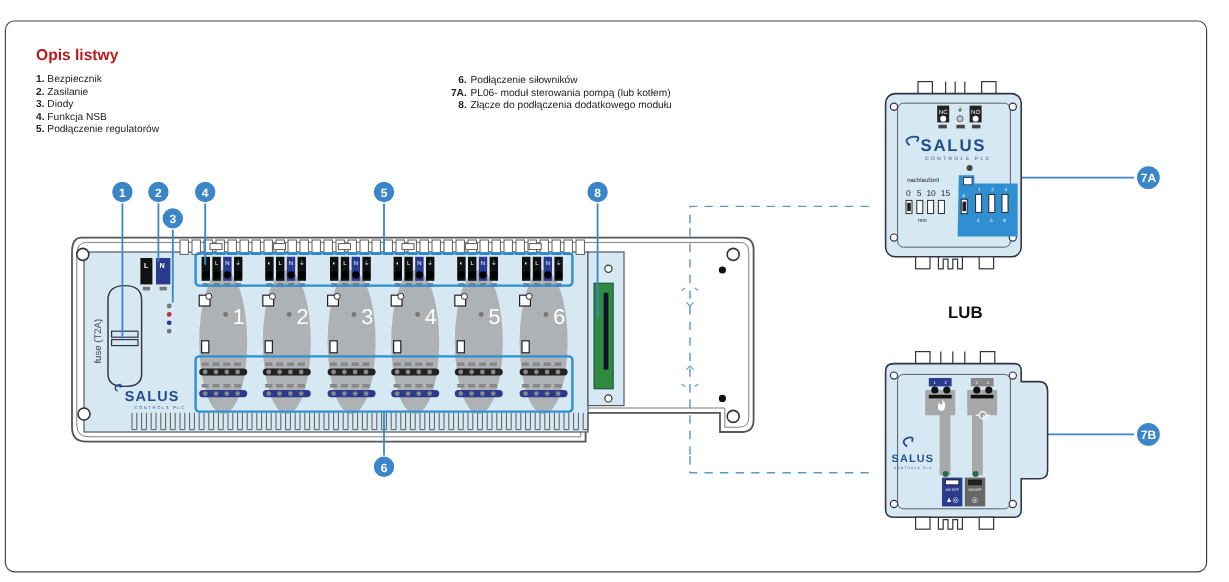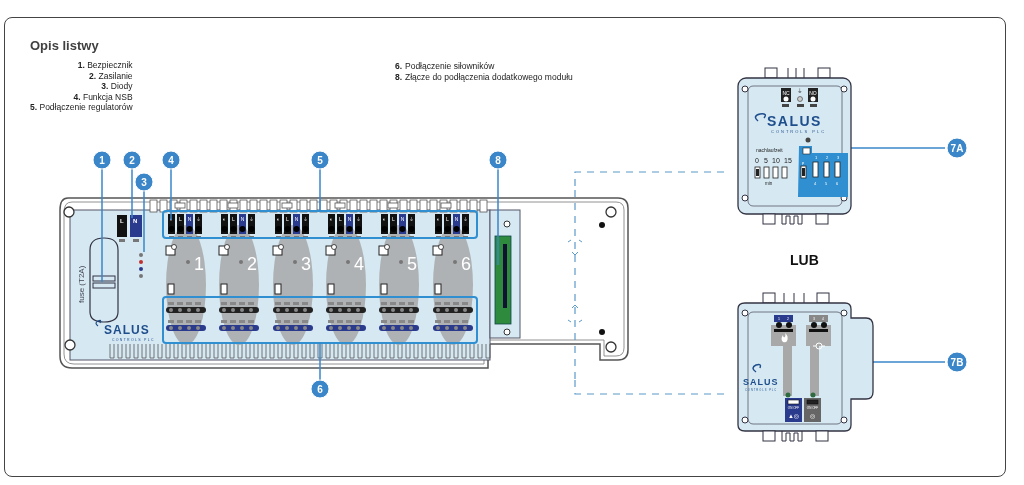--- a/index.html
+++ b/index.html
@@ -1,22 +1,22 @@
 <!DOCTYPE html>
 <html><head>
 <meta charset="utf-8">
 <style>
   html,body{margin:0;padding:0;background:#fff;}
   body{width:1024px;height:485px;position:relative;overflow:hidden;font-family:"Liberation Sans",sans-serif;}
   .frame{position:absolute;left:4px;top:17px;width:1000px;height:458px;border:1.5px solid #444;border-radius:8px;background:#fff;}
-  .title{position:absolute;left:30px;top:38px;font-size:13px;font-weight:bold;color:#404040;}
+  .title{position:absolute;left:30px;top:38px;font-size:13px;font-weight:bold;color:#b91c1c;}
   .legend{position:absolute;font-size:8.5px;line-height:10.5px;color:#222;}
   .legend .num{font-weight:bold;display:inline-block;}
-  .legend-left{left:30px;top:60px;text-align:right;}
-  .legend-right{left:380px;top:61px;}
+  .legend-left{left:30px;top:60px;}
+  .legend-right{left:367px;top:61px;}
   .legend-right .num{width:22px;text-align:right;margin-right:3px;}
   .lub{position:absolute;left:790px;top:252px;font-size:14px;font-weight:bold;color:#111;}
   svg.diagram{position:absolute;left:0;top:0;}
   .callout-text{font-family:"Liberation Sans",sans-serif;font-weight:bold;font-size:10px;fill:#fff;}
   .chan-num{font-family:"Liberation Sans",sans-serif;font-size:18px;fill:#fff;}
   .small-label{font-family:"Liberation Sans",sans-serif;font-size:6px;fill:#fff;font-weight:bold;}
 </style>
 </head>
 <body>
 
@@ -27,20 +27,21 @@
 <div class="legend legend-left">
   <div><span class="num">1.</span> <span>Bezpiecznik</span></div>
   <div><span class="num">2.</span> <span>Zasilanie</span></div>
   <div><span class="num">3.</span> <span>Diody</span></div>
   <div><span class="num">4.</span> <span>Funkcja NSB</span></div>
   <div><span class="num">5.</span> <span>Podłączenie regulatorów</span></div>
 </div>
 
 <div class="legend legend-right">
   <div><span class="num">6.</span><span>Podłączenie siłowników</span></div>
+  <div><span class="num">7A.</span><span>PL06- moduł sterowania pompą (lub kotłem)</span></div>
   <div><span class="num">8.</span><span>Złącze do podłączenia dodatkowego modułu</span></div>
 </div>
 
 <div class="lub">LUB</div>
 
 <svg class="diagram" width="1024" height="485" viewBox="0 0 1024 485">
 
   <g>
 
     <path d="M68,198 L618,198 Q628,198 628,208 L628,350 Q628,360 618,360 L600,360 L600,344 L488,344 L488,368 L72,368 Q60,368 60,356 L60,210 Q60,198 68,198 Z" fill="#fff" stroke="#555" stroke-width="1.5"></path>

